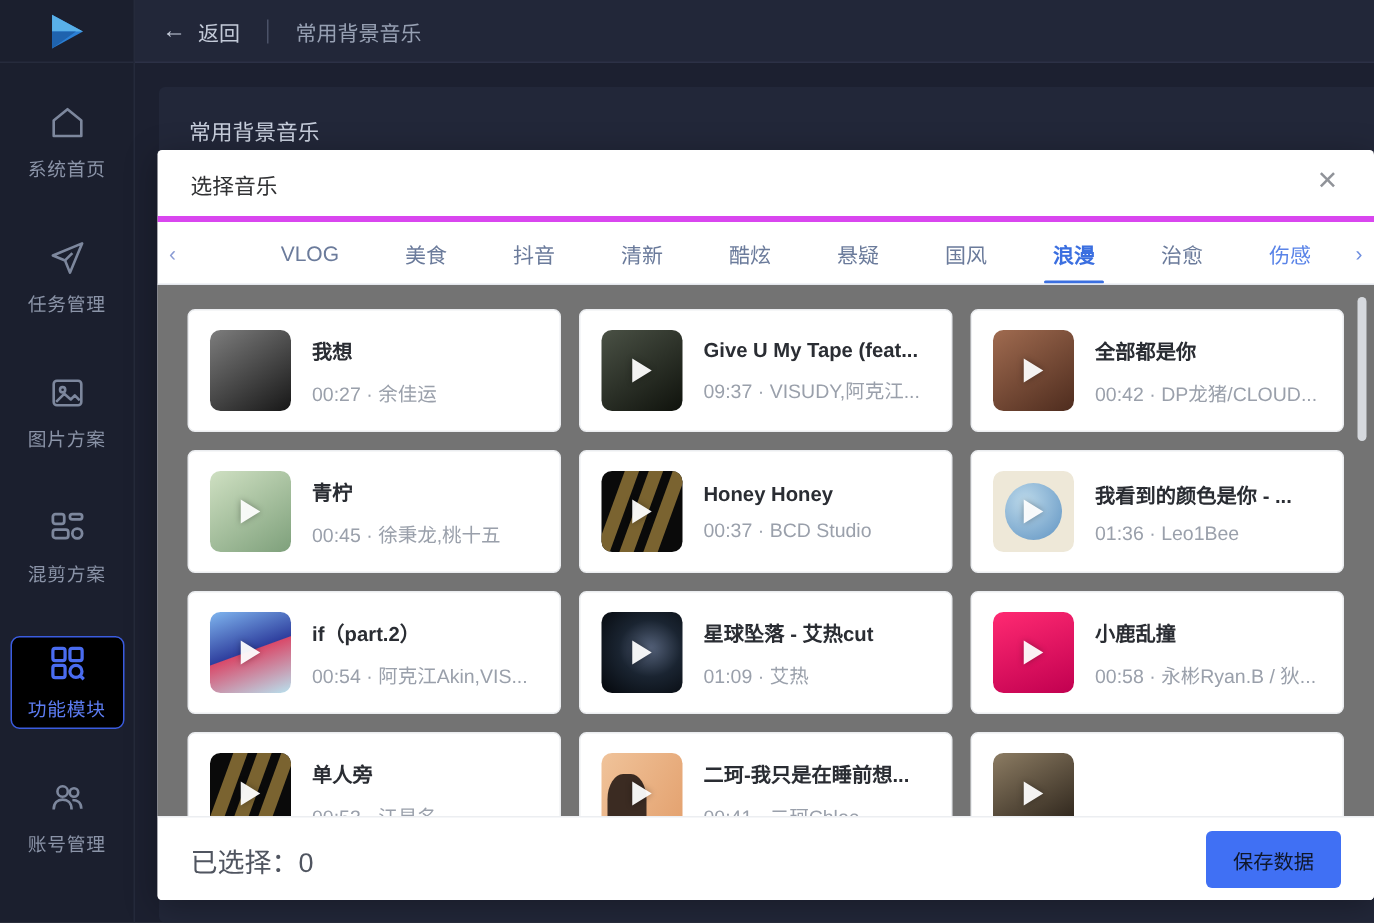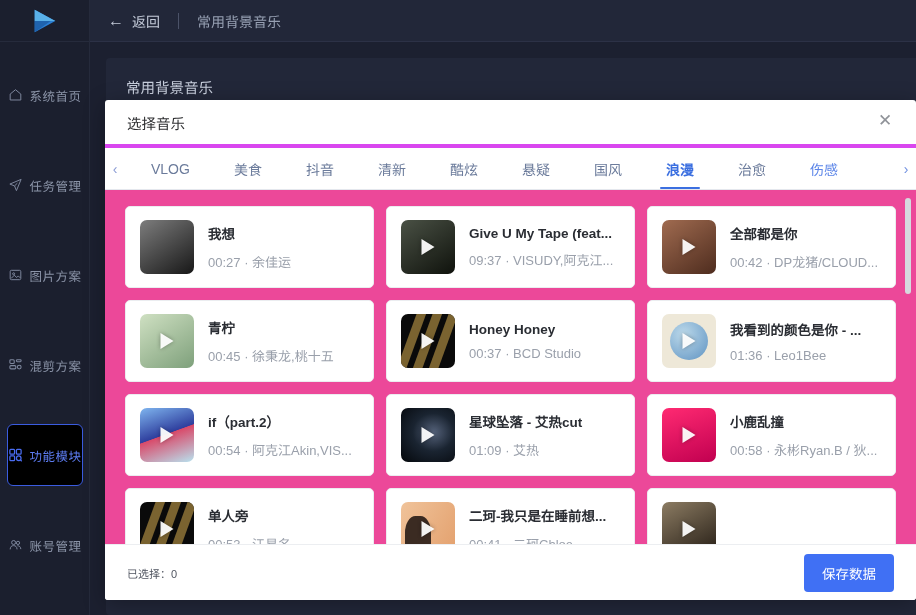--- a/index.html
+++ b/index.html
@@ -23,21 +23,21 @@
   .logo-wrap {
     height: 42px; width: 100%;
     display: flex; align-items: center; justify-content: center;
     border-bottom: 1px solid #262b3c;
   }
   .logo-mark { width: 30px; height: 30px; display: block; }
   .nav { width: 100%; padding-top: 22px; }
   .nav-item {
     width: 76px; margin: 0 auto 28px auto;
     height: 62px; border-radius: 6px;
-    display: flex; flex-direction: row; align-items: center; justify-content: center;
+    display: flex; flex-direction: column; align-items: center; justify-content: center;
     gap: 7px; cursor: pointer;
     border: 1px solid transparent;
   }
   .nav-item .ico { width: 26px; height: 26px; display: block; color: #7d879d; }
   .nav-item .lbl { font-size: 12.5px; color: #8b94a8; letter-spacing: .5px; white-space: nowrap; }
   .nav-item.active { border-color: #3b5ce0; background: #000000; }
   .nav-item.active .ico { color: #4a6cf0; }
   .nav-item.active .lbl { color: #5d7df3; }
 
   
@@ -96,40 +96,40 @@
   }
   .tab-arrow {
     width: 20px; flex: 0 0 20px;
     display: flex; align-items: center; justify-content: center;
     color: #8a9bd4; font-size: 14px; cursor: pointer; user-select: none;
   }
   .tab-arrow.right { color: #6f8fe0; }
   .tabs-viewport { flex: 1; overflow: hidden; position: relative; }
   .tabs-track {
     display: flex; align-items: center; height: 100%;
-    gap: 0; padding-left: 4px;
+    gap: 0; padding-left: 4px; justify-content: flex-end;
   }
   .tab {
     font-size: 14px; color: #6b7b9b; cursor: pointer;
     padding: 0 22px; height: 100%;
     display: flex; align-items: center; white-space: nowrap;
     position: relative;
   }
   .tab.accent { color: #5a84e8; }
   .tab.active { color: #3b6fe0; font-weight: 600; }
   .tab.active::after {
     content: ""; position: absolute;
     left: 16px; right: 16px; bottom: 0; height: 2.5px;
     background: #3b6fe0; border-radius: 2px;
   }
 
   
   .grid-wrap {
     flex: 1; position: relative; overflow: hidden;
-    background: #ec4899; padding: 16px 20px 0 20px;
+    background: #737373; padding: 16px 20px 0 20px;
   }
   .grid {
     display: grid;
     grid-template-columns: repeat(3, 1fr);
     gap: 12px 12px;
   }
   .card {
     border: 1px solid #ebedf0; border-radius: 5px;
     height: 82px; background: #fff;
     display: flex; align-items: center;
@@ -167,23 +167,23 @@
     background: #d6d9de; cursor: pointer;
   }
 
   
   .modal-foot {
     height: 56px; flex: 0 0 56px;
     border-top: 1px solid #eceef1;
     display: flex; align-items: center;
     padding: 0 22px; background: #fff;
   }
-  .selected-label { font-size: 11px; color: #505560; flex: 1; }
+  .selected-label { font-size: 18px; color: #505560; flex: 1; }
   .save-btn {
-    background: #4070f4; color: #ffffff;
+    background: #4070f4; color: #0f172a;
     font-size: 13.5px; border: none; border-radius: 4px;
     padding: 9px 18px; cursor: pointer;
     font-family: inherit;
   }
 </style>
 </head>
 <body>
 
 <div class="app">
 

